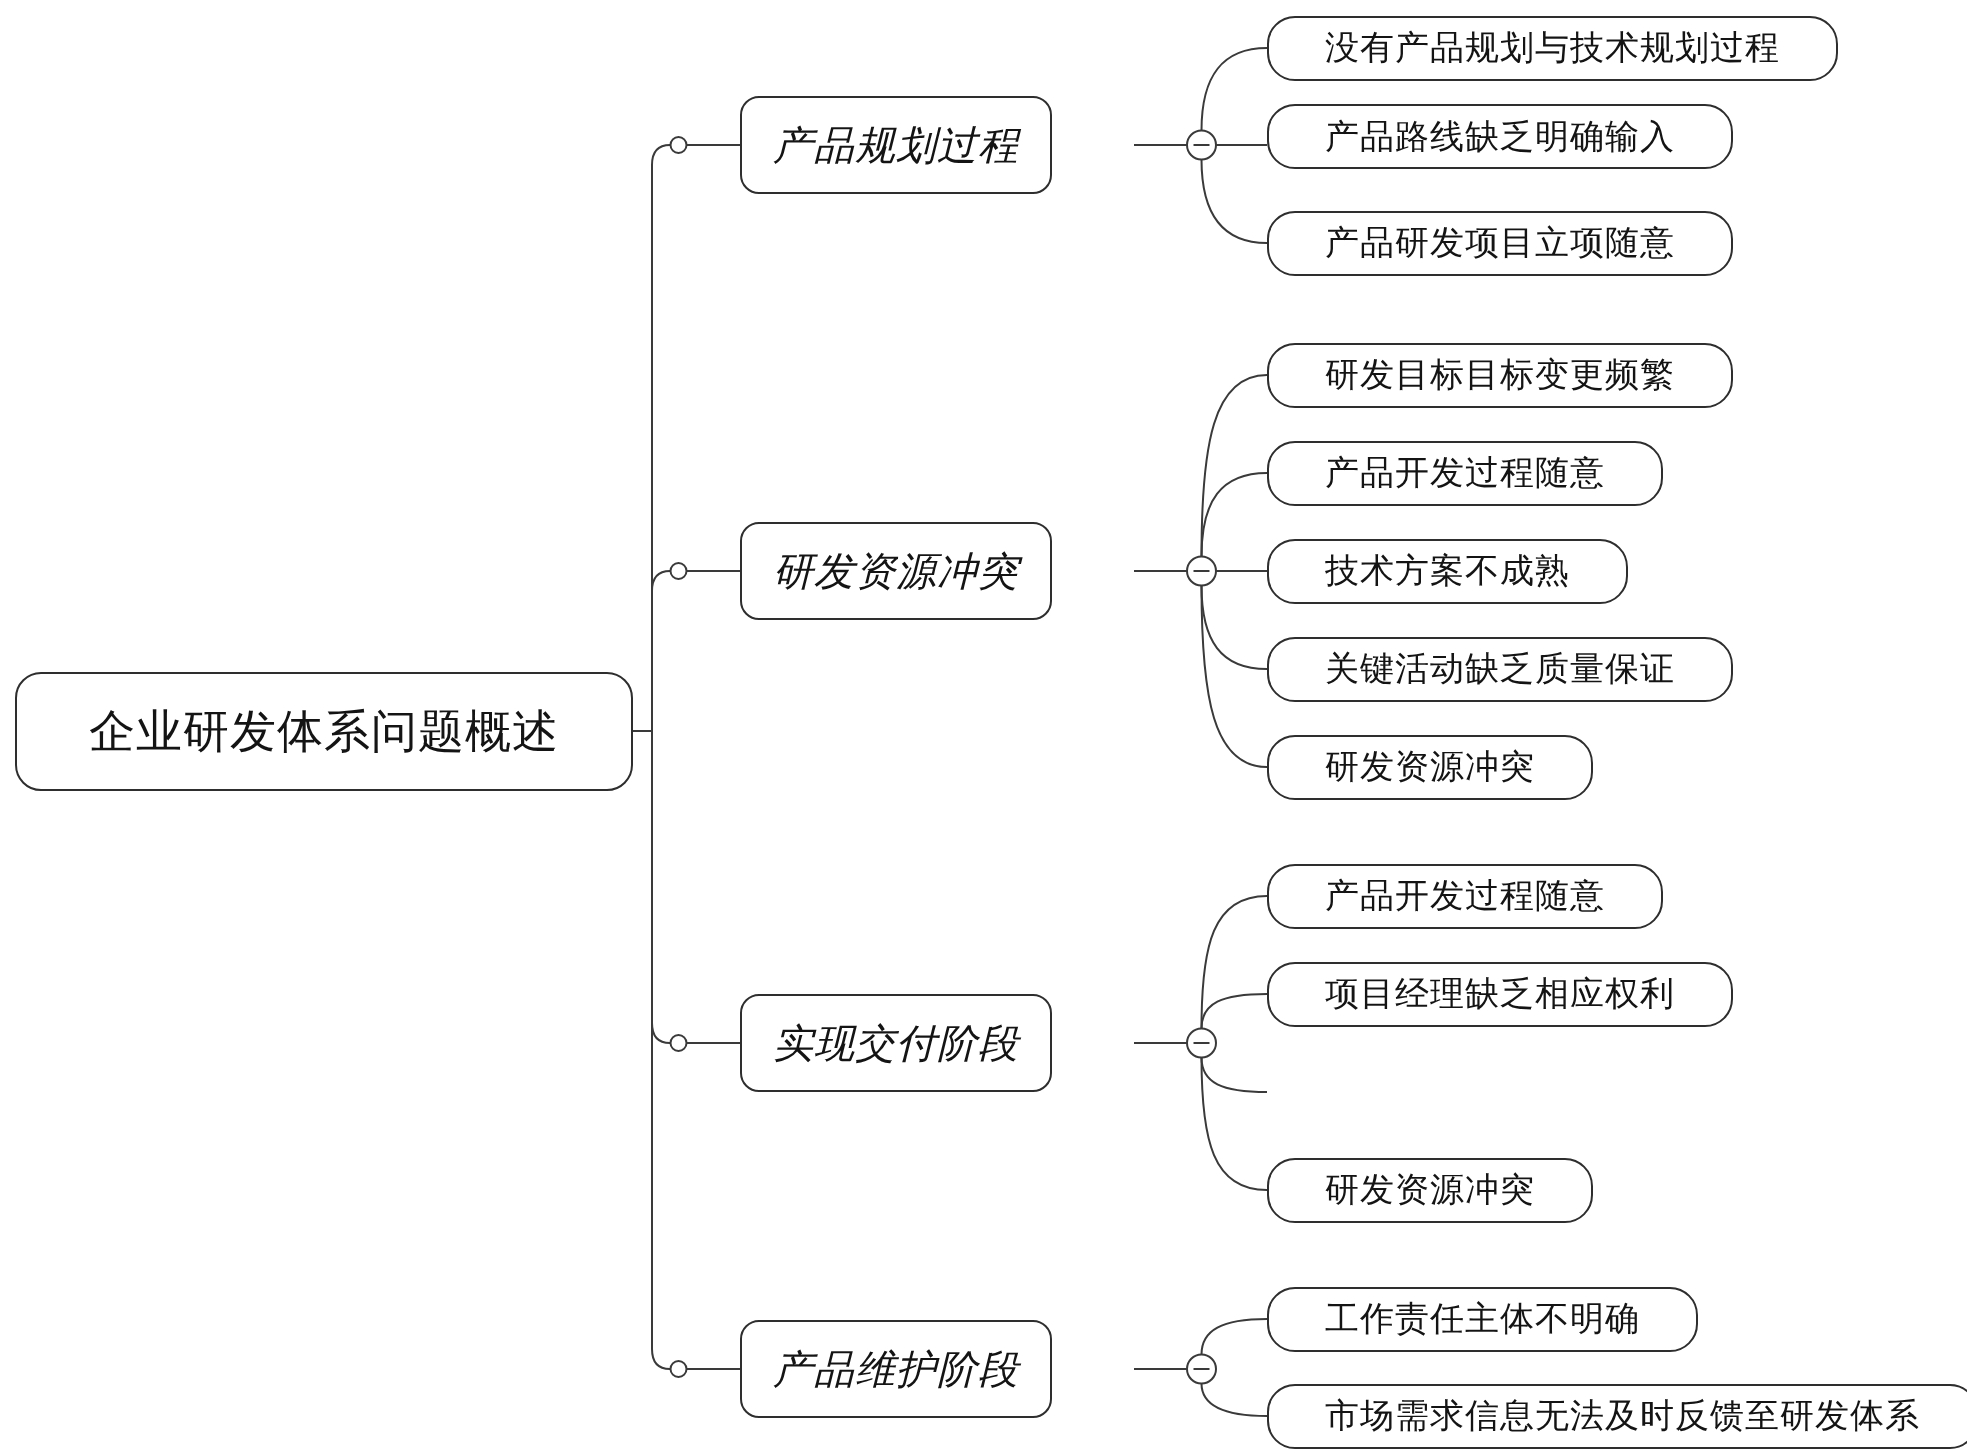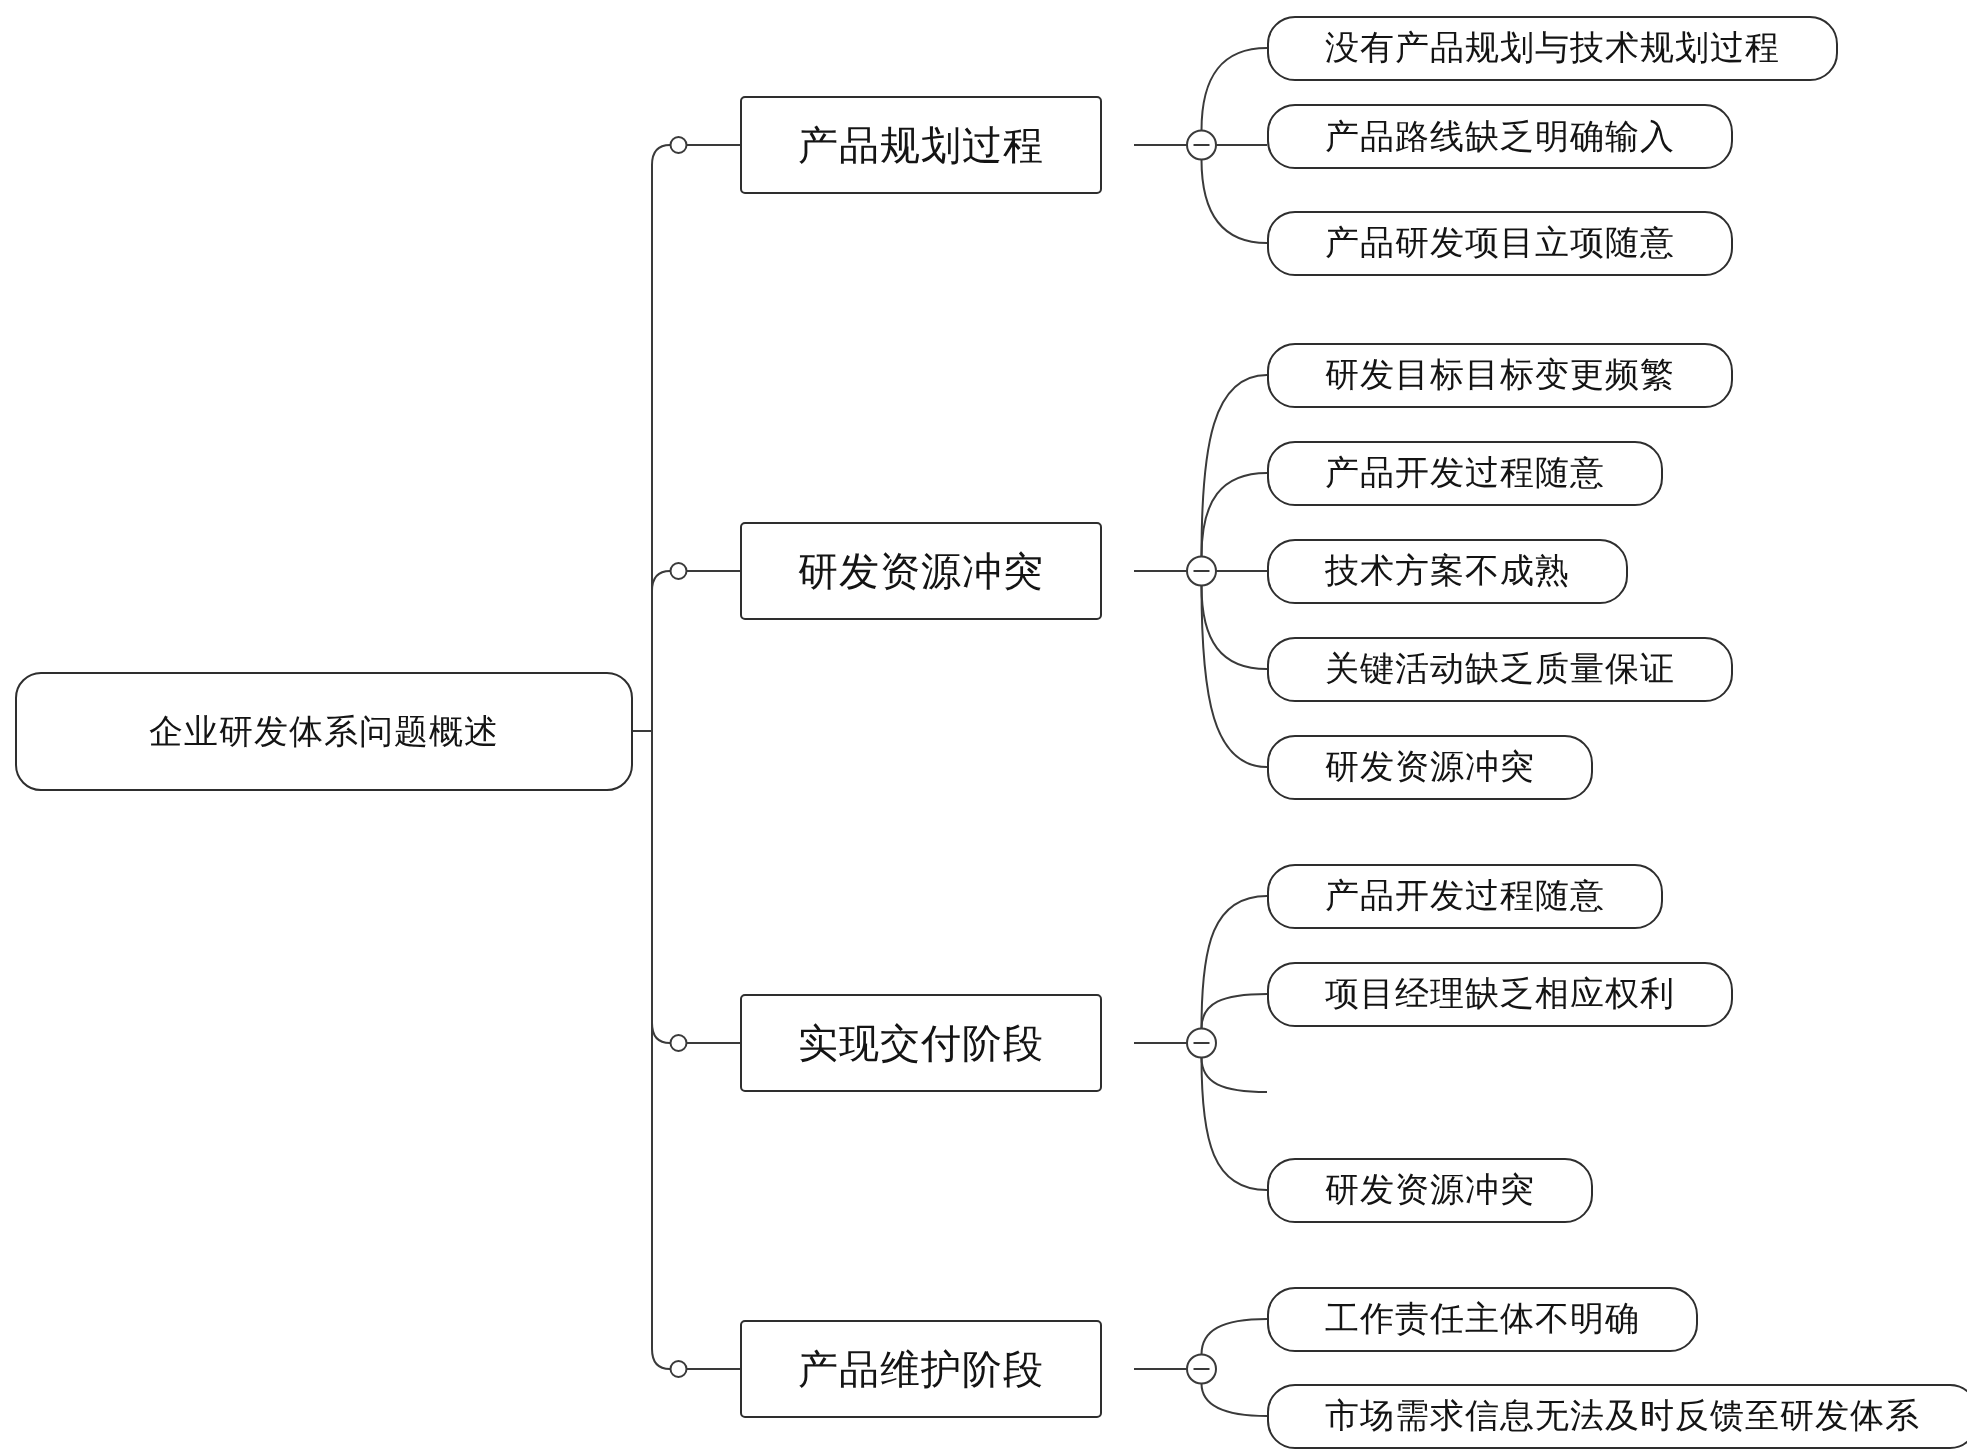--- a/index.html
+++ b/index.html
@@ -27,28 +27,29 @@
     background: #ffffff;
     border: 2px solid #2e2e2e;
     color: #141414;
     display: flex;
     align-items: center;
     justify-content: center;
     letter-spacing: 1px;
   }
   .root {
     border-radius: 26px;
-    font-size: 34px;
+    font-size: 46px;
   }
   .branch {
-    border-radius: 5px;
+    border-radius: 19px;
     font-size: 40px;
-    width: 362px;
+    width: 312px;
     height: 98px;
     left: 740px;
+    font-style: italic;
   }
   .child {
     border-radius: 28px;
     font-size: 34px;
     height: 65px;
     left: 1267px;
     padding: 0 56px;
     white-space: nowrap;
   }
 </style>

